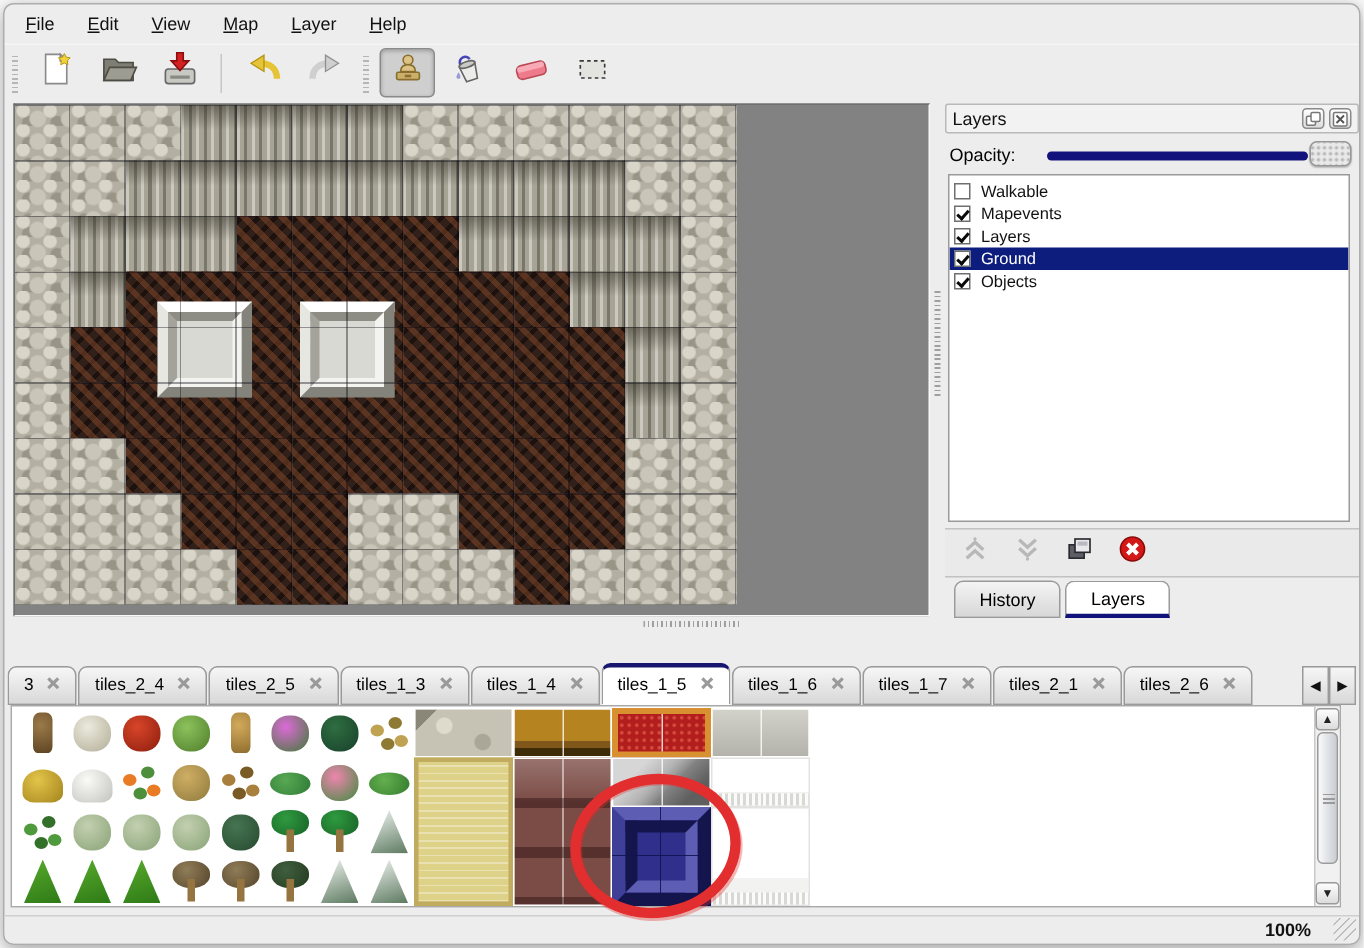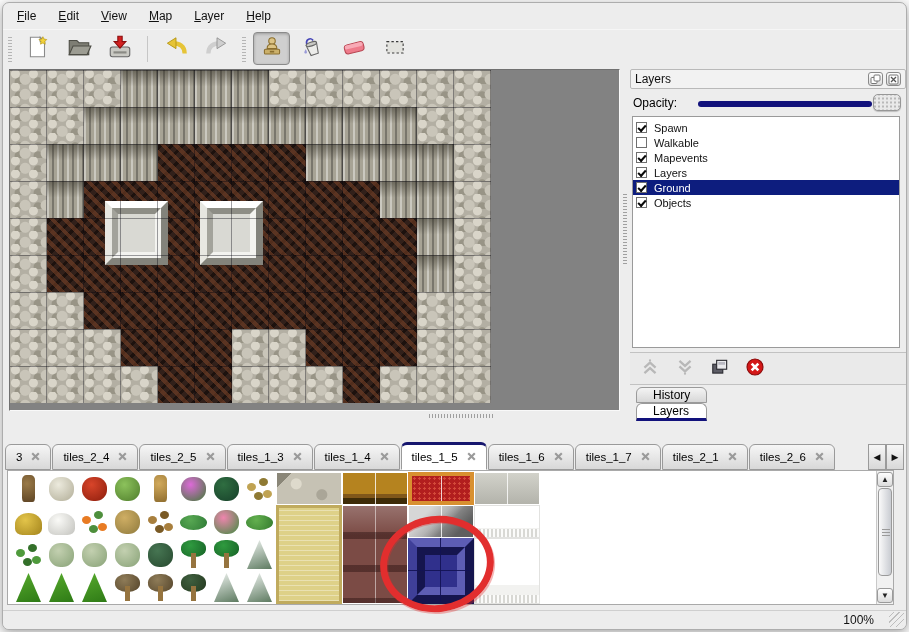--- a/index.html
+++ b/index.html
@@ -47,21 +47,21 @@
   .opacity-label{position:absolute;left:3px;top:4px;font-size:12px;}
   .opacity-track{position:absolute;left:68px;right:34px;top:9px;height:6px;background:#12127c;border-radius:3px;}
   .opacity-handle{position:absolute;right:5px;top:2px;width:28px;height:17px;background-color:#e9e9e9;background-image:radial-gradient(#b9b9b9 1px,transparent 1.2px);background-size:4px 4px;background-position:center;border:1px solid #979797;border-radius:5px;box-shadow:0 1px 1px rgba(0,0,0,.2);}
   .layer-list{position:absolute;left:2px;top:47px;width:268px;height:232px;background:#fff;border:1px solid #9a9a9a;padding-top:3px;overflow:hidden;}
   .layer-row{height:15px;display:flex;align-items:center;padding-left:3px;gap:7px;font-size:11px;color:#111;}
   .layer-row.selected{background:#0d1d7e;color:#fff;}
   .checkbox{width:11px;height:11px;background:#fff;border:1px solid #6f6f6f;position:relative;flex:none;}
   .checkbox.checked::after{content:"";position:absolute;left:1px;top:2px;width:6px;height:3px;border-left:2px solid #0a0a0a;border-bottom:2px solid #0a0a0a;transform:rotate(-48deg);}
   .layer-actions{position:absolute;left:0;right:0;top:283px;height:33px;border-top:1px solid #c2c2c2;border-bottom:1px solid #c2c2c2;background:#eaeaea;display:flex;align-items:center;padding-left:8px;gap:11px;}
   .la-btn{width:24px;height:24px;display:flex;align-items:center;justify-content:center;}
-  .dock-tabs{position:absolute;left:0;top:318px;height:26px;display:flex;padding-left:6px;flex-direction:column;}
+  .dock-tabs{position:absolute;left:0;top:318px;height:26px;display:flex;padding-left:6px;}
   .dock-tab{height:25px;padding:0 16px;display:flex;align-items:center;font-size:12px;border:1px solid #9a9a9a;border-radius:6px 6px 0 0;background:linear-gradient(#f4f4f4,#d7d7d7);margin-right:3px;}
   .dock-tab.active{background:#ffffff;border-bottom:3px solid #12127c;}
 
   
   .bottom-dock{position:absolute;left:2px;top:417px;width:901px;height:195px;}
   .bd-tabs{position:absolute;left:0;top:22px;right:40px;height:28px;display:flex;align-items:flex-end;overflow:hidden;}
   .ts-tab{height:26px;padding:0 10px;display:flex;align-items:center;gap:9px;font-size:11.5px;border:1px solid #9a9a9a;border-radius:6px 6px 0 0;background:linear-gradient(#f6f6f6,#d8d8d8);margin-right:1px;white-space:nowrap;flex:none;}
   .ts-tab.active{background:#ffffff;border-top:3px solid #16166e;height:28px;border-bottom-color:#fff;}
   .tab-scroll{position:absolute;right:2px;top:24px;height:26px;display:flex;}
   .scr-btn{width:18px;height:26px;border:1px solid #9a9a9a;background:linear-gradient(#f6f6f6,#d8d8d8);display:flex;align-items:center;justify-content:center;font-size:9px;color:#111;}
@@ -93,21 +93,21 @@
   .k-curtain-top::after,.k-curtain::after{content:"";position:absolute;left:0;right:0;bottom:0;height:8px;background-image:repeating-linear-gradient(90deg,#d8d8d4 0 2px,#fbfbfa 2px 4px);}
   .annotation-circle{position:absolute;left:368px;top:44px;width:114px;height:96px;border:7px solid rgba(226,46,46,.9);border-radius:50%;transform:rotate(-7deg);z-index:9;box-shadow:1px 2px 0 rgba(226,46,46,.35),inset 1px 1px 0 rgba(226,46,46,.35);}
   .v-scroll{position:absolute;right:0;top:0;bottom:0;width:17px;background:#f1f1f1;border-left:1px solid #c9c9c9;}
   .vs-btn{position:absolute;left:0;width:16px;height:15px;border:1px solid #9a9a9a;background:linear-gradient(#fdfdfd,#dcdcdc);border-radius:3px;display:flex;align-items:center;justify-content:center;font-size:8px;color:#222;}
   .vs-up{top:1px;} .vs-down{bottom:1px;}
   .vs-thumb{position:absolute;left:1px;top:17px;width:14px;height:88px;border:1px solid #9a9a9a;border-radius:4px;background:linear-gradient(90deg,#fafafa,#c9ccd2);}
   .vs-thumb::after{content:"";position:absolute;left:3px;top:40px;width:8px;height:7px;background-image:repeating-linear-gradient(0deg,#9a9a9a 0 1px,transparent 1px 3px);}
 
   
   .statusbar{position:absolute;left:0;right:0;bottom:0;height:19px;background:#ededed;border-top:1px solid #cfcfcf;}
-  .zoom-label{position:absolute;right:32px;top:2px;font-size:12px;color:#111;}
+  .zoom-label{position:absolute;right:32px;top:2px;font-size:12px;color:#111;font-weight:bold;}
   .size-grip{position:absolute;right:2px;bottom:2px;width:15px;height:15px;background-image:repeating-linear-gradient(135deg,transparent 0 3px,#bdbdbd 3px 4px);border-bottom-right-radius:6px;}
 </style>
 </head>
 <body>
 
 <div id="stage">
   <div class="window">
 
     <div class="menubar">
         <div class="menu-item">File</div>
@@ -331,24 +331,20 @@
             </svg>
         </span>
       </div>
       <div class="opacity-row">
         <span class="opacity-label">Opacity:</span>
         <div class="opacity-track"></div>
         <div class="opacity-handle"></div>
       </div>
       <div class="layer-list">
           <div class="layer-row">
-            <div class="checkbox checked"></div>
-            <span>Spawn</span>
-          </div>
-          <div class="layer-row">
             <div class="checkbox"></div>
             <span>Walkable</span>
           </div>
           <div class="layer-row">
             <div class="checkbox checked"></div>
             <span>Mapevents</span>
           </div>
           <div class="layer-row">
             <div class="checkbox checked"></div>
             <span>Layers</span>

